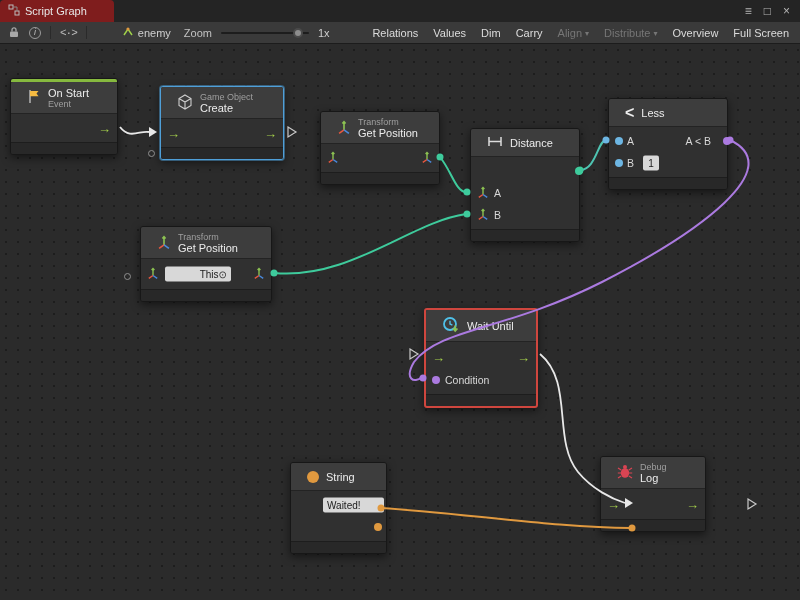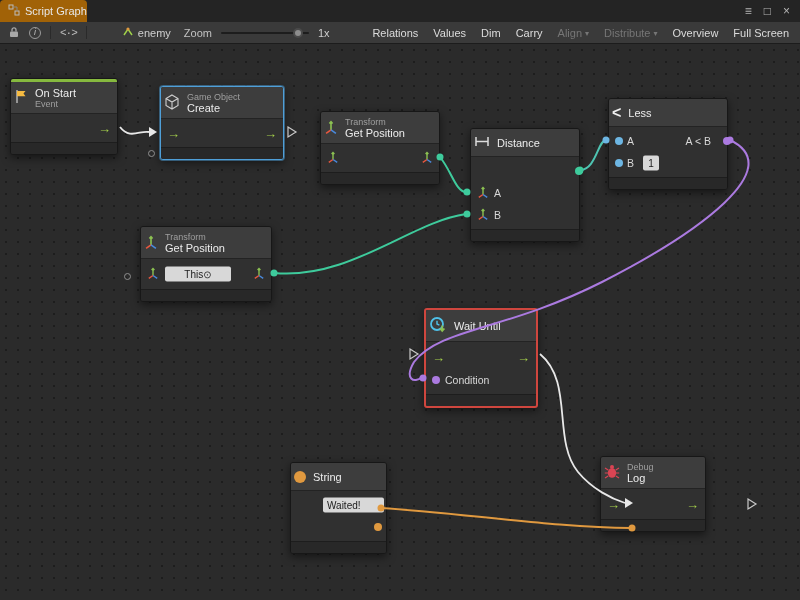--- a/index.html
+++ b/index.html
@@ -12,21 +12,21 @@
     font-size:11px;
     -webkit-font-smoothing:antialiased;
   }
   :root{
     --flow:#a3ce4a; --orange:#e0993f; --purple:#ab7ae0; --blue:#6db6e3;
     --teal:#3ecb9c; --sel:#4f9fd8; --red:#cf463e; --wire:#e8e8e8;
   }
 
   
   .titlebar{position:absolute;left:0;top:0;width:800px;height:22px;background:#242424;z-index:40;display:flex;align-items:stretch;}
-  .tab{display:flex;align-items:center;gap:5px;padding:0 0 0 8px;background:#a16207;border-radius:4px 4px 0 0;color:#e6e6e6;font-size:11px;}
+  .tab{display:flex;align-items:center;gap:5px;padding:0 27px 0 8px;background:#7f1d1d;border-radius:4px 4px 0 0;color:#e6e6e6;font-size:11px;}
   .winbtns{margin-left:auto;display:flex;align-items:center;gap:12px;padding:0 10px;color:#b5b5b5;font-size:12px;}
   .winbtns span{cursor:default;}
 
   
   .toolbar{position:absolute;left:0;top:22px;width:800px;height:22px;background:#3a3a3a;border-bottom:1px solid #1c1c1c;z-index:40;display:flex;align-items:center;padding:0 8px;gap:9px;font-size:11px;color:#cfcfcf;}
   .vsep{width:1px;height:13px;background:#2a2a2a;}
   .infoicon{display:inline-flex;align-items:center;justify-content:center;width:12px;height:12px;border:1px solid #9a9a9a;border-radius:50%;font-size:9px;font-style:italic;color:#bdbdbd;line-height:1;}
   .codeicon{font-family:"Liberation Mono",monospace;color:#bdbdbd;letter-spacing:-1px;}
   .owner{display:inline-flex;align-items:center;gap:4px;margin-left:26px;}
   .zoomlabel{margin-left:4px;color:#c2c2c2;}
@@ -41,40 +41,40 @@
   
   .canvas{position:absolute;left:0;top:44px;width:800px;height:556px;background:#2b2b2b;z-index:1;
     background-image:radial-gradient(rgba(0,0,0,0.32) 1px, transparent 1.2px);
     background-size:12px 12px;}
 
   
   .node{position:absolute;background:#303030;border:1px solid #171717;border-radius:3px;box-shadow:0 3px 9px rgba(0,0,0,.5);z-index:10;}
   .node.selected{border-color:var(--sel);box-shadow:0 0 0 1px rgba(79,159,216,.5),0 3px 9px rgba(0,0,0,.5);}
   .node.highlight{border:2px solid var(--red);}
   .strip{height:3px;background:#86b93f;border-radius:2px 2px 0 0;}
-  .nhdr{height:32px;background:#3d3d3d;border-bottom:1px solid #232323;display:flex;align-items:center;gap:7px;padding:0 3px;border-radius:2px 2px 0 0;}
+  .nhdr{height:32px;background:#3d3d3d;border-bottom:1px solid #232323;display:flex;align-items:center;gap:7px;padding:0 16px;border-radius:2px 2px 0 0;}
   .nhdr.one{height:28px;}
   .ntype{font-size:9px;color:#9f9f9f;line-height:10px;}
   .ntitle{font-size:11px;color:#ececec;line-height:12px;white-space:nowrap;}
   .nbody{position:relative;padding:3px 0;}
   .row{position:relative;height:22px;}
   .row.h23{height:23px;} .row.h24{height:24px;}
   .pl{position:absolute;left:6px;top:50%;transform:translateY(-50%);}
   .pr{position:absolute;right:6px;top:50%;transform:translateY(-50%);}
   .pr4{position:absolute;right:4px;top:50%;transform:translateY(-50%);}
   .pre{position:absolute;right:-4px;top:50%;transform:translateY(-50%);}
   .plabel{position:absolute;top:50%;transform:translateY(-50%);font-size:10.5px;color:#d8d8d8;white-space:nowrap;}
   .plabel.rt{right:16px;left:auto;}
   .dot{width:8px;height:8px;border-radius:50%;display:inline-block;}
   .dot.orange{background:var(--orange);} .dot.purple{background:var(--purple);}
   .dot.blue{background:var(--blue);} .dot.teal{background:var(--teal);}
   .dot.gray{background:#c9c9c9;}
   .flow{color:var(--flow);font-weight:bold;font-size:13px;line-height:13px;}
   .field{position:absolute;top:50%;transform:translateY(-50%);background:#d8d8d8;color:#1b1b1b;font-size:10px;line-height:15px;height:15px;border-radius:2px;padding:0 4px;white-space:nowrap;overflow:hidden;}
-  .fieldflex{display:flex;justify-content:center;align-items:center;}
+  .fieldflex{display:flex;justify-content:flex-end;align-items:center;}
   .picker{color:#333;font-size:10px;line-height:1;}
   .nfoot{height:12px;background:#282828;border-top:1px solid #1d1d1d;border-radius:0 0 2px 2px;}
   .lessglyph{font-size:16px;font-weight:bold;color:#eee;line-height:16px;}
   .stricon{width:12px;height:12px;border-radius:50%;background:var(--orange);display:inline-block;}
   .emptyport{position:absolute;width:7px;height:7px;border:1px solid #8f8f8f;border-radius:50%;z-index:12;}
 
   svg.wires{position:absolute;left:0;top:0;width:800px;height:600px;z-index:20;pointer-events:none;}
 </style>
 </head>
 <body>

